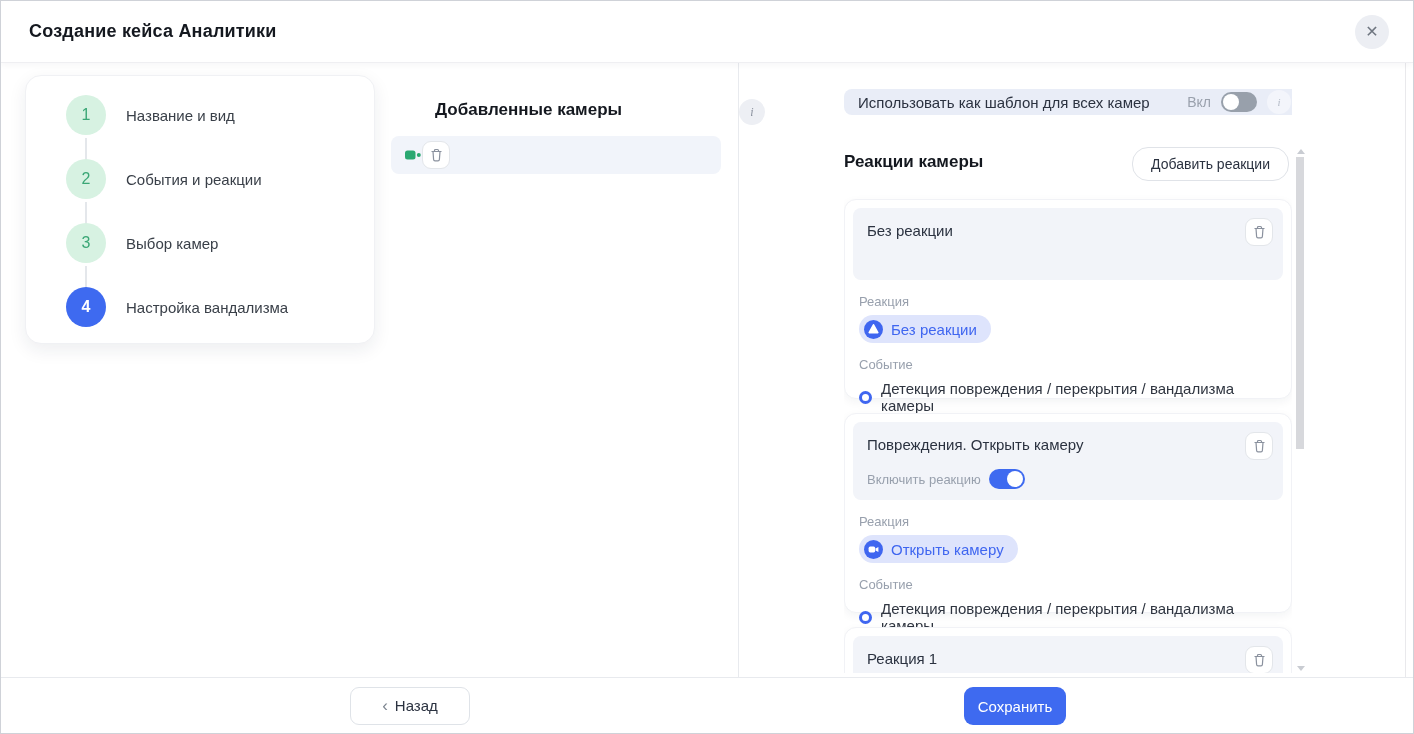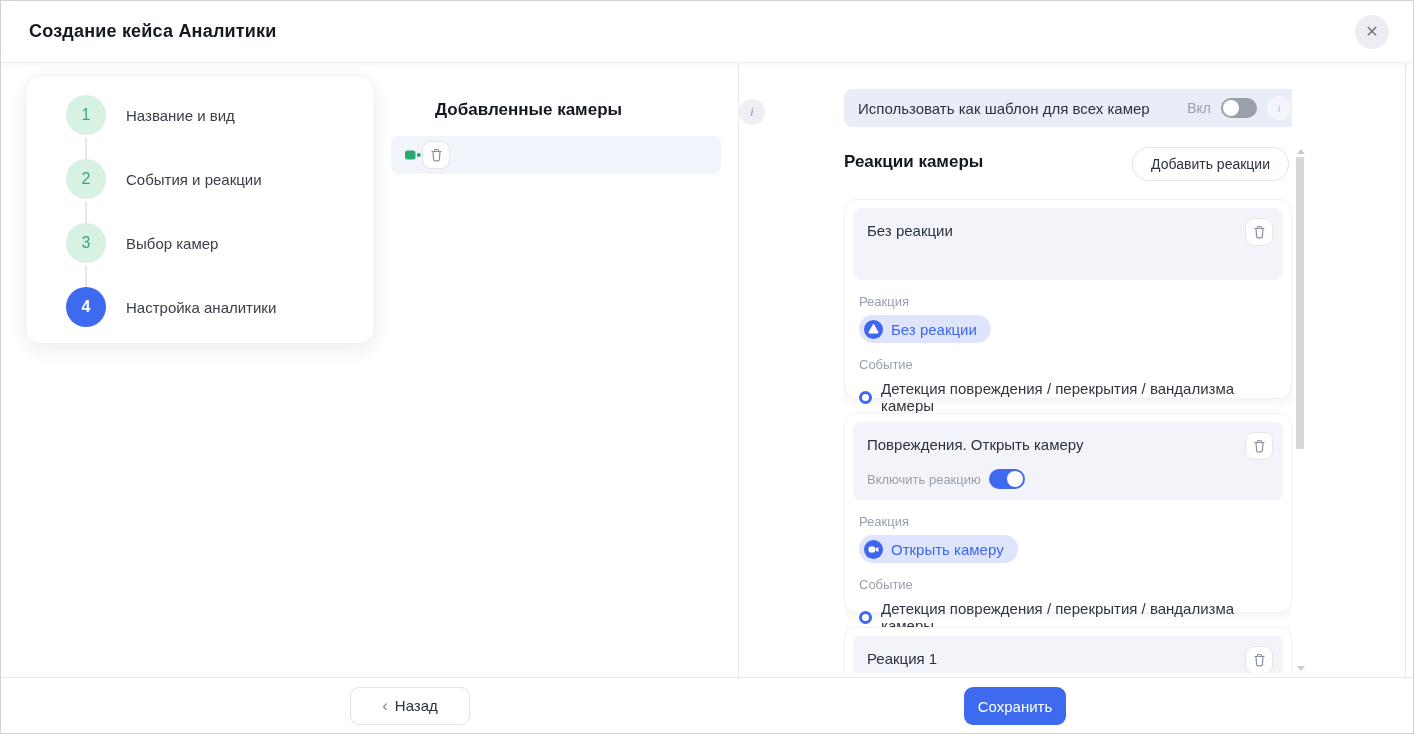--- a/index.html
+++ b/index.html
@@ -27,21 +27,21 @@
   .cameras-title { font-size:17px; font-weight:700; color:#14181f; }
   .info-chip { position:absolute; right:0; top:-1px; width:26px; height:26px; border-radius:50%; background:#edeff4; border:none; color:#8a919e; font-size:12px; font-style:italic; font-family:"Liberation Serif", serif; cursor:pointer; }
   .camera-row { position:absolute; left:0; top:73px; width:330px; height:38px; background:#f1f4fa; border-radius:8px; display:flex; align-items:center; padding:0 8px 0 14px; }
   .camera-row .cam-name { font-size:15px; color:#3a4049; margin-left:8px; flex:1; }
   .icon-btn { width:28px; height:28px; background:#fff; border:1px solid #e3e6ea; border-radius:9px; display:flex; align-items:center; justify-content:center; cursor:pointer; }
   .v-divider { position:absolute; left:737px; top:62px; width:1px; height:614px; background:#e8eaee; }
   .right-edge-line { position:absolute; left:1404px; top:62px; width:1px; height:658px; background:#e9e9ec; }
 
   
   .right-panel { position:absolute; left:843px; top:62px; width:448px; height:610px; overflow:hidden; }
-  .tpl-banner { position:absolute; left:0; top:26px; width:457px; height:38px; background:#e9edf7; border-radius:8px; display:flex; align-items:center; padding:0 10px 0 14px; }
+  .tpl-banner { position:absolute; left:0; top:26px; width:457px; height:26px; background:#e9edf7; border-radius:8px; display:flex; align-items:center; padding:0 10px 0 14px; }
   .tpl-banner .tpl-text { font-size:15px; color:#2b3240; flex:1; }
   .tpl-banner .tpl-state { font-size:14px; color:#9aa1ad; margin-right:10px; }
   .tpl-banner .info-chip2 { position:static; width:24px; height:24px; border-radius:50%; background:#f3f5fb; border:none; color:#b3bac6; font-size:11px; font-style:italic; font-family:"Liberation Serif", serif; margin-left:10px; cursor:pointer; }
 
   .toggle { position:relative; width:36px; height:20px; border-radius:10px; cursor:pointer; flex:none; }
   .toggle.off { background:#98a0ab; }
   .toggle.on  { background:#3e6af0; }
   .toggle .knob { position:absolute; top:2px; width:16px; height:16px; border-radius:50%; background:#fff; }
   .toggle.off .knob { left:2px; }
   .toggle.on  .knob { right:2px; }
@@ -99,21 +99,21 @@
       <div class="step-label">События и реакции</div>
     </div>
     <div class="step-line" style="top:126px;"></div>
     <div class="step done" style="top:147px;">
       <div class="step-num">3</div>
       <div class="step-label">Выбор камер</div>
     </div>
     <div class="step-line" style="top:190px;"></div>
     <div class="step active" style="top:211px;">
       <div class="step-num">4</div>
-      <div class="step-label">Настройка аналитики</div>
+      <div class="step-label">Настройка вандализма</div>
     </div>
   </div>
 
   <div class="cameras-col">
     <div class="cameras-head">
       <span class="cameras-title">Добавленные камеры</span>
       <button class="info-chip">i</button>
     </div>
     <div class="camera-row">
       <svg width="17" height="13" viewBox="0 0 17 13">

